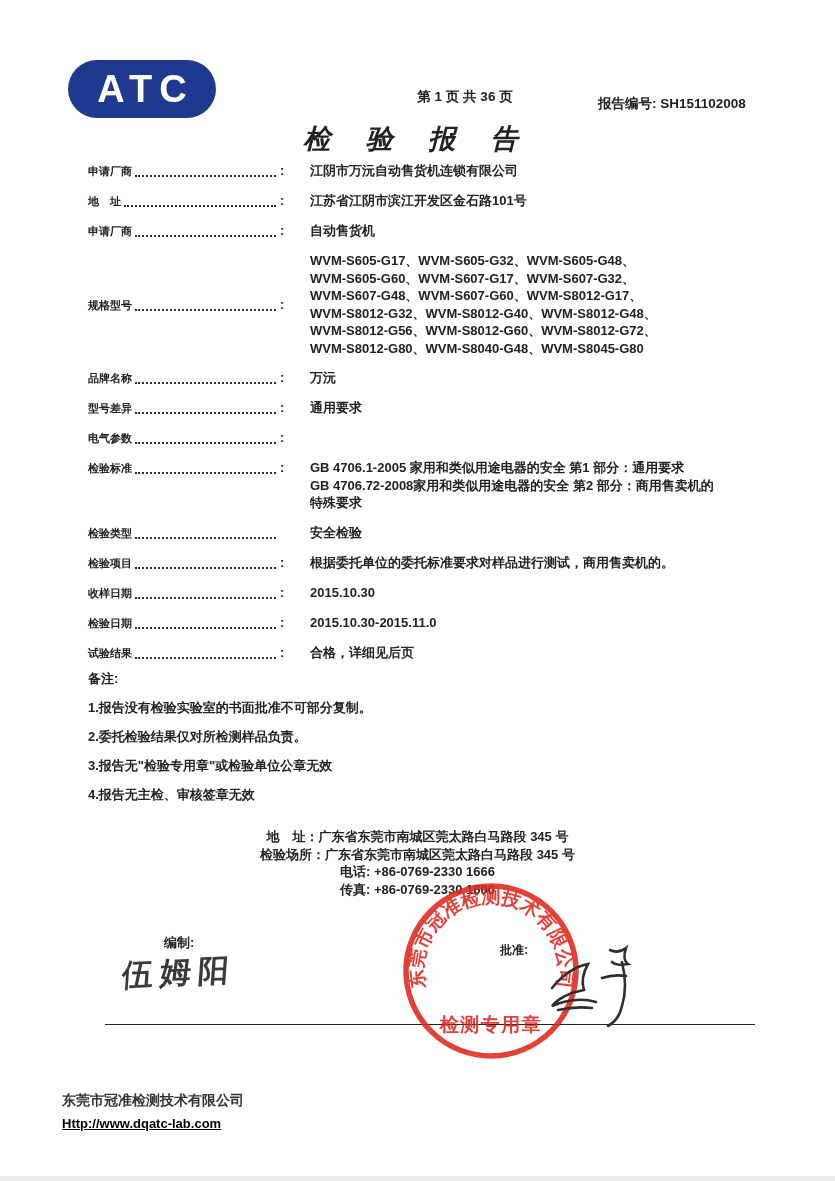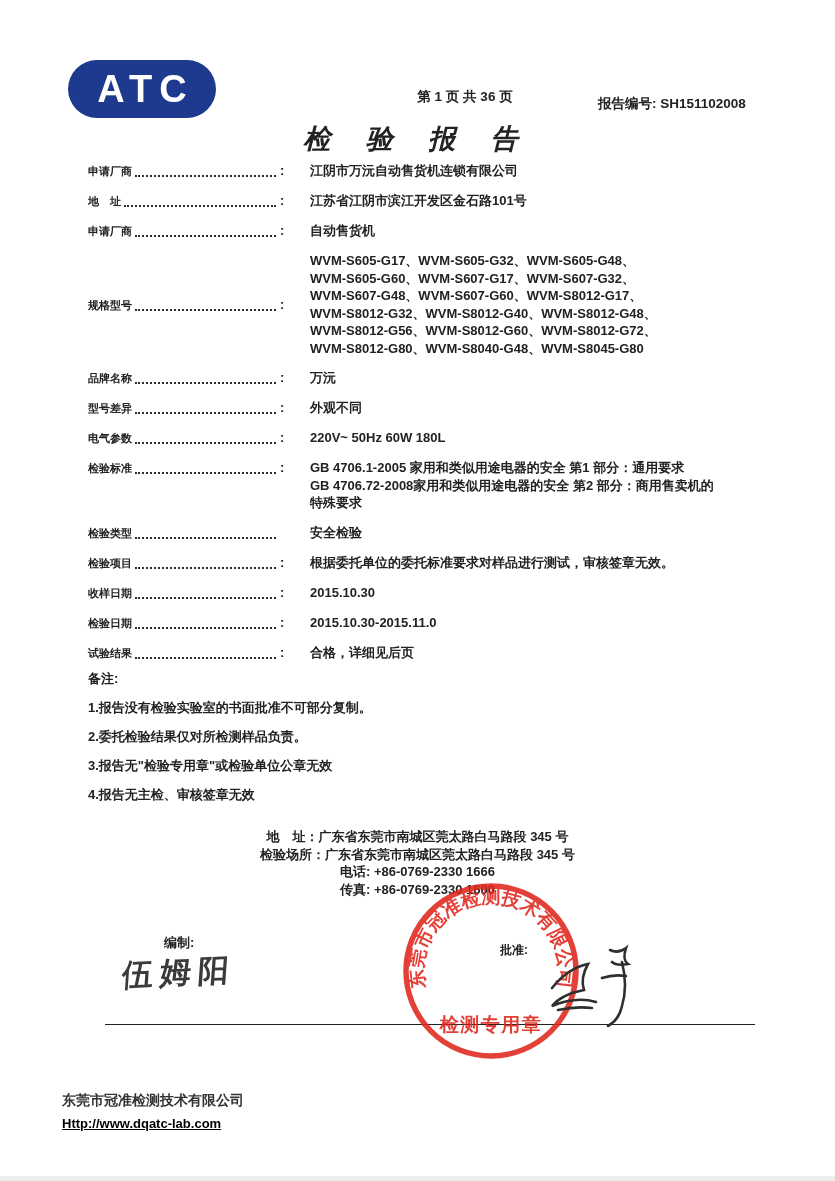--- a/index.html
+++ b/index.html
@@ -117,32 +117,29 @@
         <div>万沅</div>
       </div>
     </div>
     <div class="frow">
       <div class="lblcell">
         <span class="lbl">型号差异</span>
         <span class="dots"></span>
       </div>
       <div class="coloncell">:</div>
       <div class="valcell">
-        <div>外观不同</div>
+        <div>通用要求</div>
       </div>
     </div>
     <div class="frow">
       <div class="lblcell">
         <span class="lbl">电气参数</span>
         <span class="dots"></span>
       </div>
       <div class="coloncell">:</div>
-      <div class="valcell">
-        <div>220V~ 50Hz 60W 180L</div>
-      </div>
     </div>
     <div class="frow">
       <div class="lblcell">
         <span class="lbl">检验标准</span>
         <span class="dots"></span>
       </div>
       <div class="coloncell">:</div>
       <div class="valcell">
         <div>GB 4706.1-2005 家用和类似用途电器的安全 第1 部分：通用要求</div>
         <div>GB 4706.72-2008家用和类似用途电器的安全 第2 部分：商用售卖机的</div>
@@ -159,21 +156,21 @@
         <div>安全检验</div>
       </div>
     </div>
     <div class="frow">
       <div class="lblcell">
         <span class="lbl">检验项目</span>
         <span class="dots"></span>
       </div>
       <div class="coloncell">:</div>
       <div class="valcell">
-        <div>根据委托单位的委托标准要求对样品进行测试，审核签章无效。</div>
+        <div>根据委托单位的委托标准要求对样品进行测试，商用售卖机的。</div>
       </div>
     </div>
     <div class="frow">
       <div class="lblcell">
         <span class="lbl">收样日期</span>
         <span class="dots"></span>
       </div>
       <div class="coloncell">:</div>
       <div class="valcell">
         <div>2015.10.30</div>

